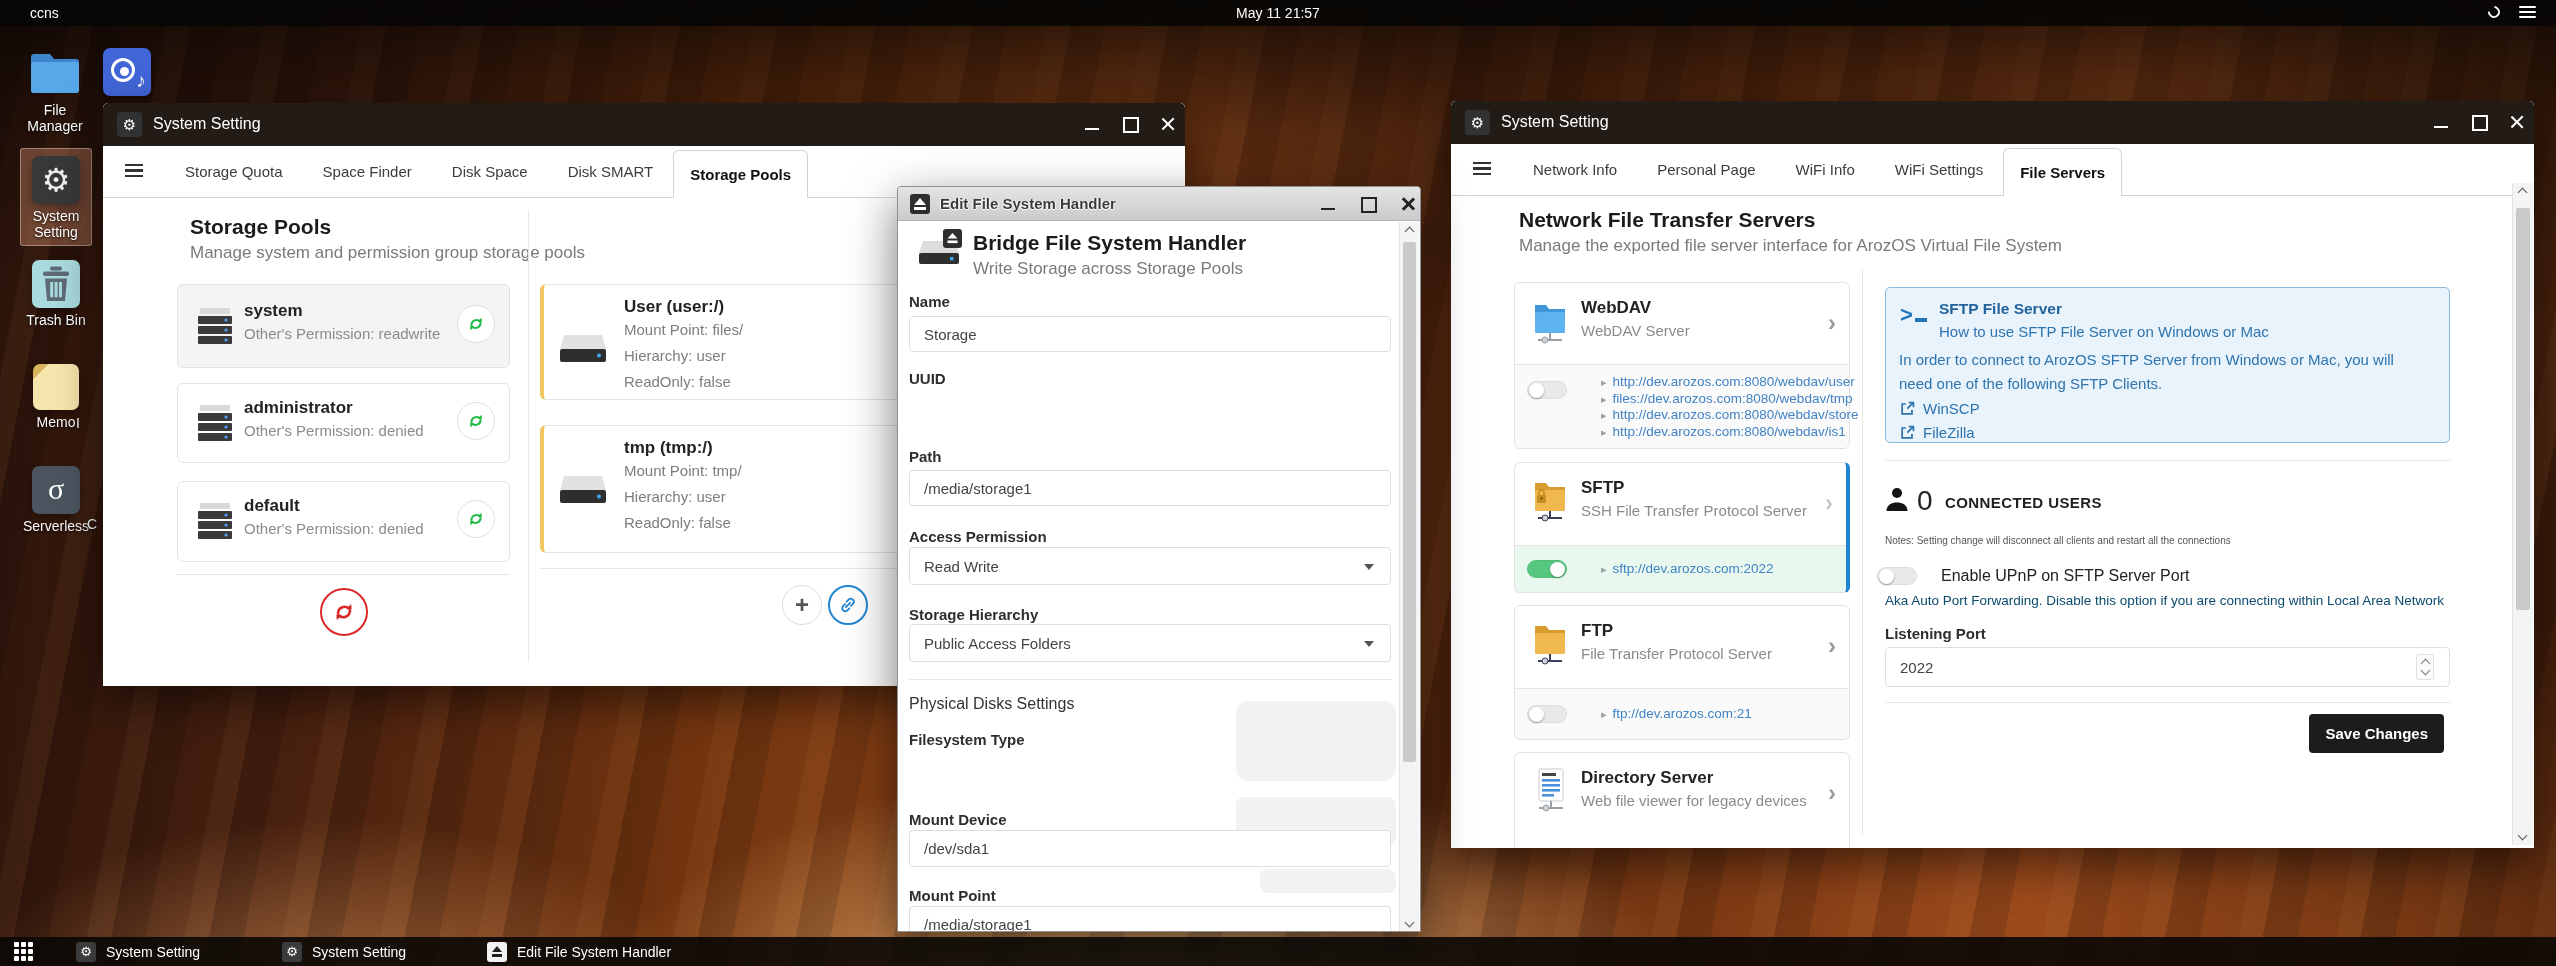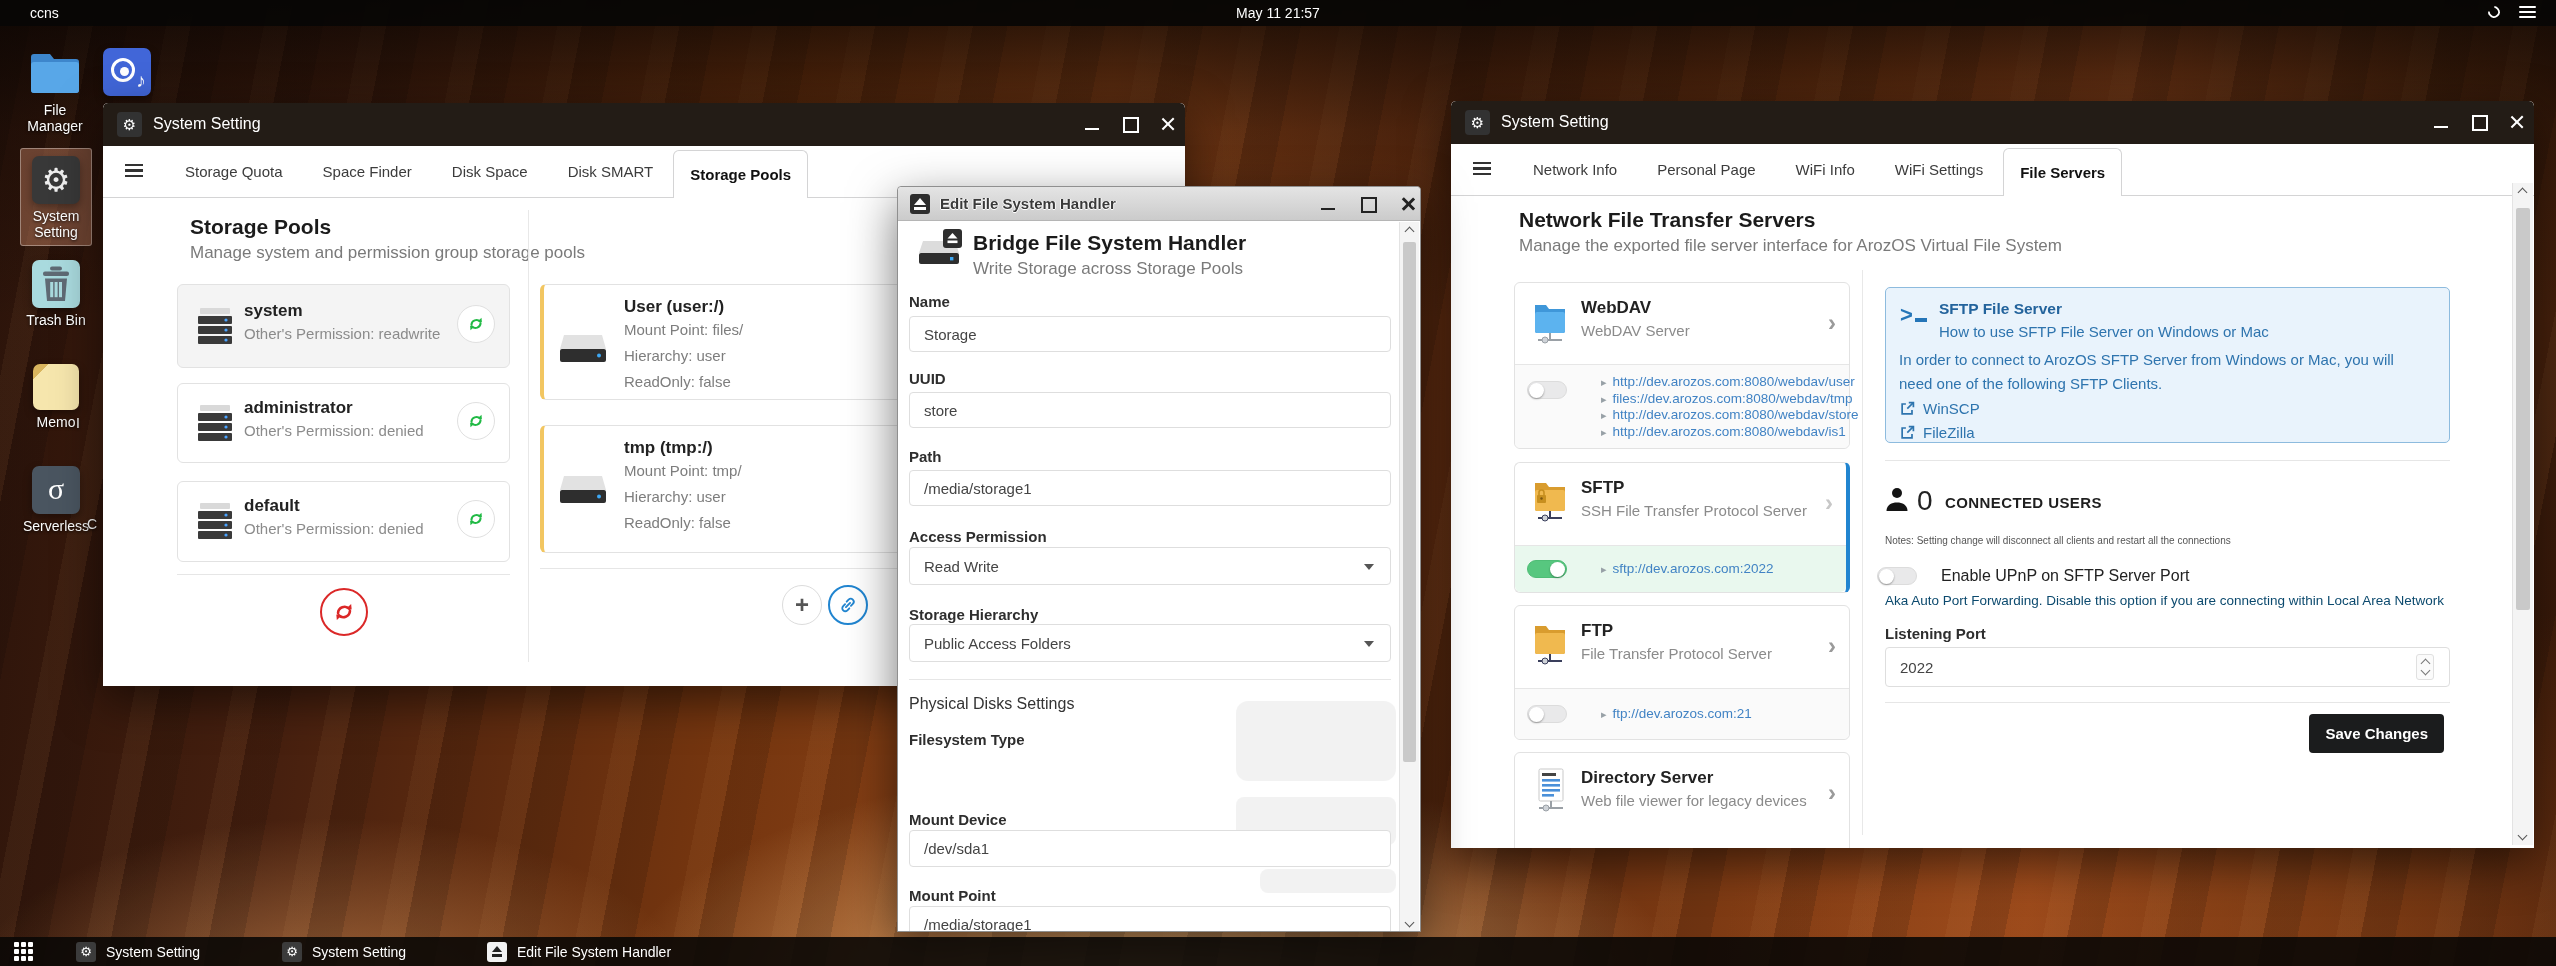--- a/index.html
+++ b/index.html
@@ -569,21 +569,20 @@
       <path d="M35.5 4l5 5.4h-10z" fill="#fff"></path>
       <rect x="30.5" y="11.5" width="10" height="2.6" fill="#fff"></rect>
     </svg>
   <div class="h1" style="position:absolute;left:75px;top:44px">Bridge File System Handler</div>
   <div class="sub" style="position:absolute;left:75px;top:72px">Write Storage across Storage Pools</div>
 
   <div class="flabel" style="position:absolute;left:11px;top:106px">Name</div>
   <input class="tinput" style="left: 11px; top: 129px; width: 482px; height: 36px;" value="Storage">
 
   <div class="flabel" style="position:absolute;left:11px;top:183px">UUID</div>
-  <input class="tinput" style="left: 11px; top: 205px; width: 482px; height: 36px;" value="store">
 
   <div class="flabel" style="position:absolute;left:11px;top:261px">Path</div>
   <input class="tinput" style="left: 11px; top: 283px; width: 482px; height: 36px;" value="/media/storage1">
 
   <div class="flabel" style="position:absolute;left:11px;top:341px">Access Permission</div>
   <div class="selectbox" style="left:11px;top:360px;width:482px;height:38px">
       <span>Read Write</span>
       <span class="caret"></span>
     </div>
 

